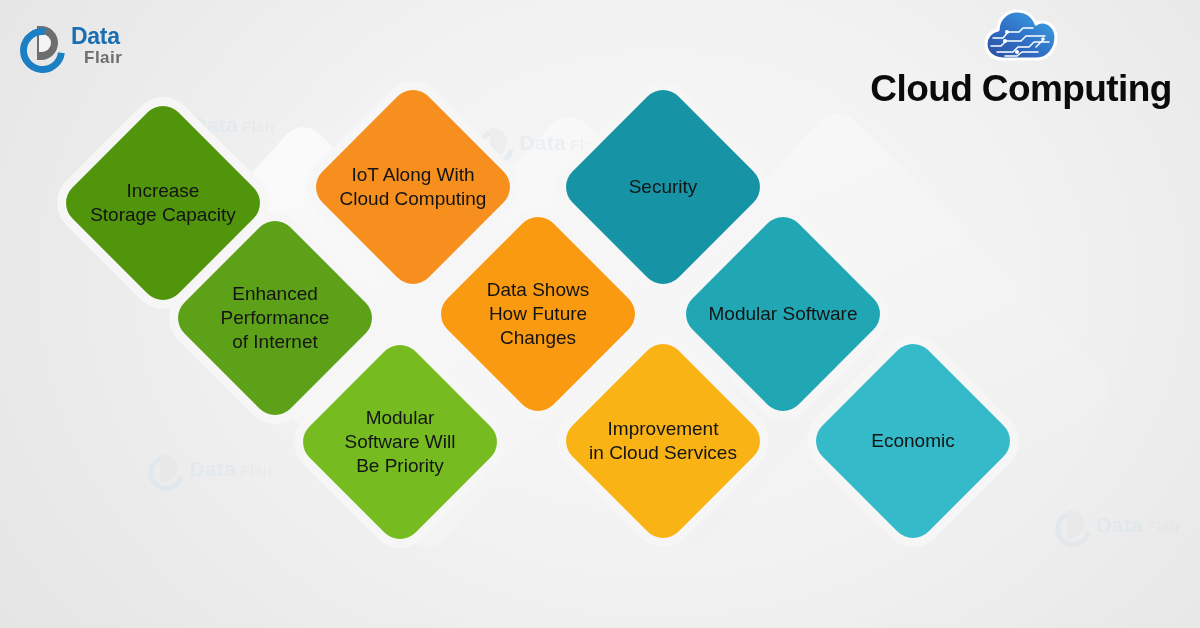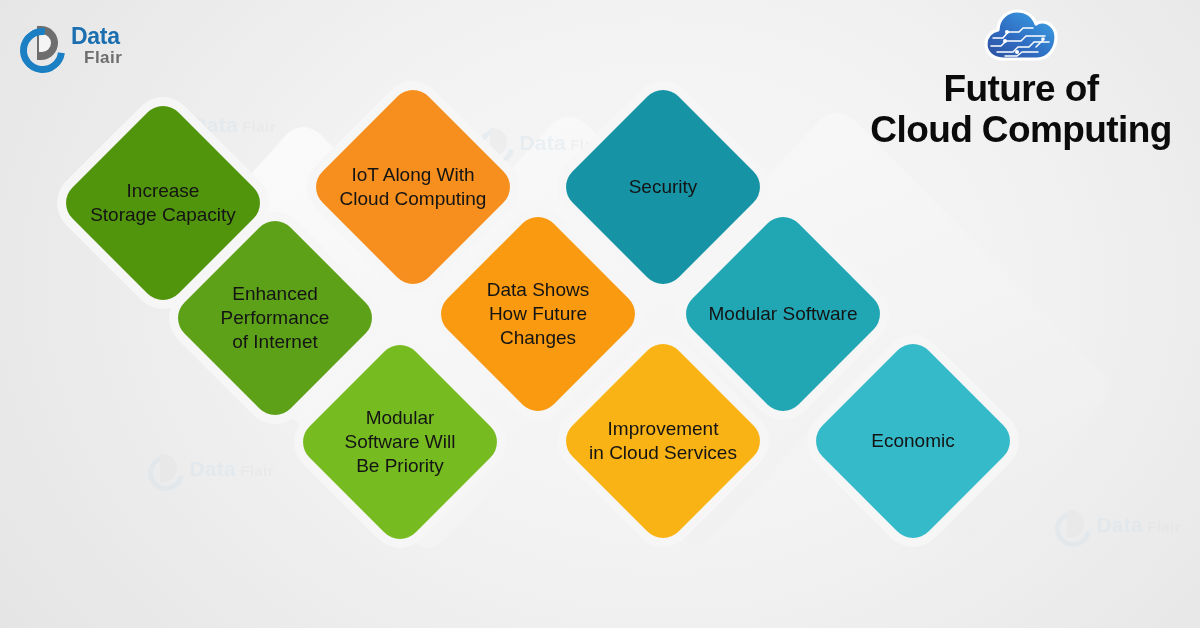--- a/index.html
+++ b/index.html
@@ -213,18 +213,17 @@
         <path d="M53 39 L60 32"></path>
       </g>
       <g fill="#ffffff">
         <circle cx="24" cy="24" r="2"></circle>
         <circle cx="22" cy="33" r="2"></circle>
         <circle cx="34" cy="44" r="2"></circle>
         <circle cx="60" cy="31" r="1.8"></circle>
       </g>
     </svg>
     <div id="title-text">
-      <div>Future of</div>
       <div>Cloud Computing</div>
     </div>
   </div>
 
 </div>
 
 </body></html>

